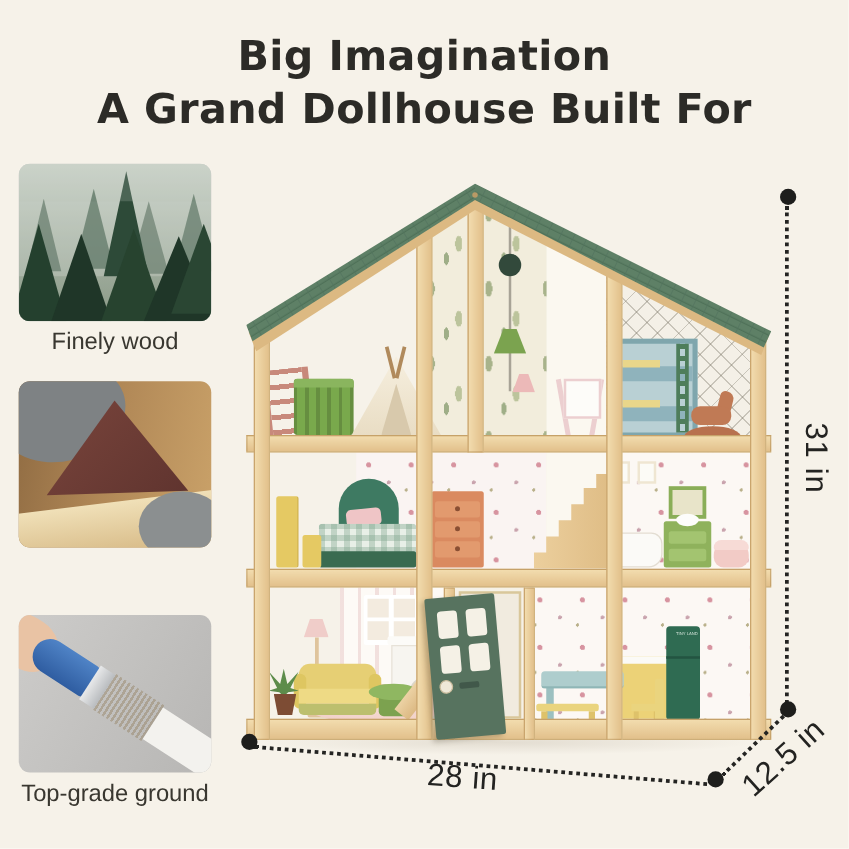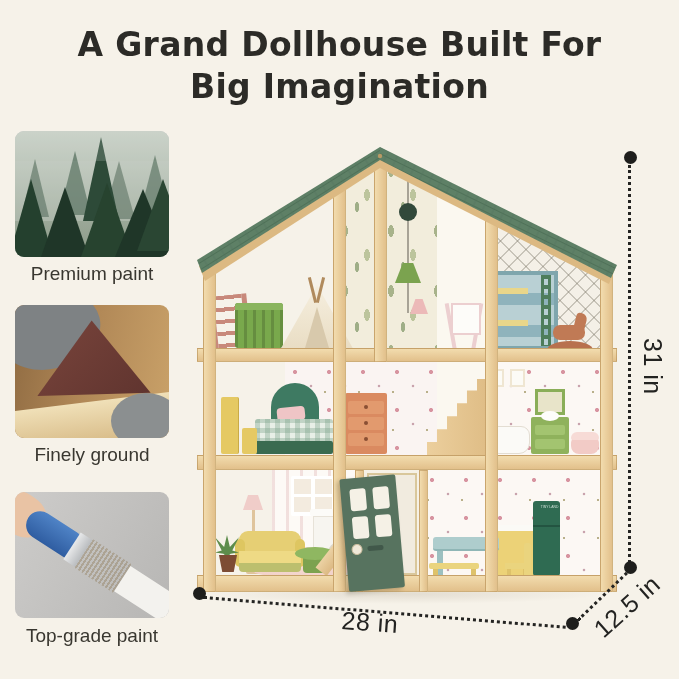--- a/index.html
+++ b/index.html
@@ -179,22 +179,22 @@
   .dim-label{color:var(--dimension-text);font-size:25px;font-weight:500;letter-spacing:.5px;z-index:8;}
   .house-shadow{left:205px;top:584px;width:400px;height:20px;border-radius:50%;
     background:radial-gradient(ellipse,rgba(90,70,40,.12),transparent 70%);}
 </style>
 </head>
 <body>
 
 <div class="stage">
 
   <div class="abs title">
+    <div>Big Imagination</div>
     <div>A Grand Dollhouse Built For</div>
-    <div>Big Imagination</div>
   </div>
 
   <div class="abs card card-forest">
     <svg width="154" height="126" viewBox="0 0 154 126">
       <defs>
         <linearGradient id="fog" x1="0" y1="0" x2="0" y2="1">
           <stop offset="0" stop-color="#c2cbc0"></stop>
             <stop offset="1" stop-color="#8b9a88"></stop>
         </linearGradient>
       </defs>
@@ -207,45 +207,44 @@
       <polygon points="86,6 104,90 68,90" fill="#2d4a38"></polygon>
       <polygon points="16,48 38,126 -6,126" fill="#24402e"></polygon>
       <polygon points="50,56 74,126 26,126" fill="#1f3628"></polygon>
       <polygon points="92,52 118,126 66,126" fill="#27432f"></polygon>
       <polygon points="128,58 156,126 100,126" fill="#1f3628"></polygon>
       <polygon points="148,48 174,120 122,120" fill="#2a4633"></polygon>
       <rect width="154" height="30" fill="#ffffff" opacity=".15"></rect>
     </svg>
   </div>
   <div class="abs caption" style="top:262px">
-    <div>Premium paint</div>
+    <div>Finely wood</div>
     <div></div>
   </div>
 
   <div class="abs card card-sand">
     <div class="abs sand-plank"></div>
     <div class="abs sand-hand"></div>
     <div class="abs sand-hand2"></div>
     <div class="abs sand-paper"></div>
   </div>
   <div class="abs caption" style="top:443px">
-    <div>Finely ground</div>
   </div>
 
   <div class="abs card card-paint">
     <div class="abs brush">
       <div class="abs brush-hand"></div>
       <div class="abs brush-handle"></div>
       <div class="abs brush-metal"></div>
       <div class="abs brush-bristles"></div>
       <div class="abs brush-paint"></div>
     </div>
   </div>
   <div class="abs caption" style="top:624px">
-    <div>Top-grade paint</div>
+    <div>Top-grade ground</div>
     <div></div>
   </div>
 
   <div class="abs house-shadow"></div>
 
   <div class="abs house">
 
     <div class="abs wall wall-leaf"></div>
     <div class="abs wall wall-white-attic"></div>
     <div class="abs wall wall-diamond"></div>

